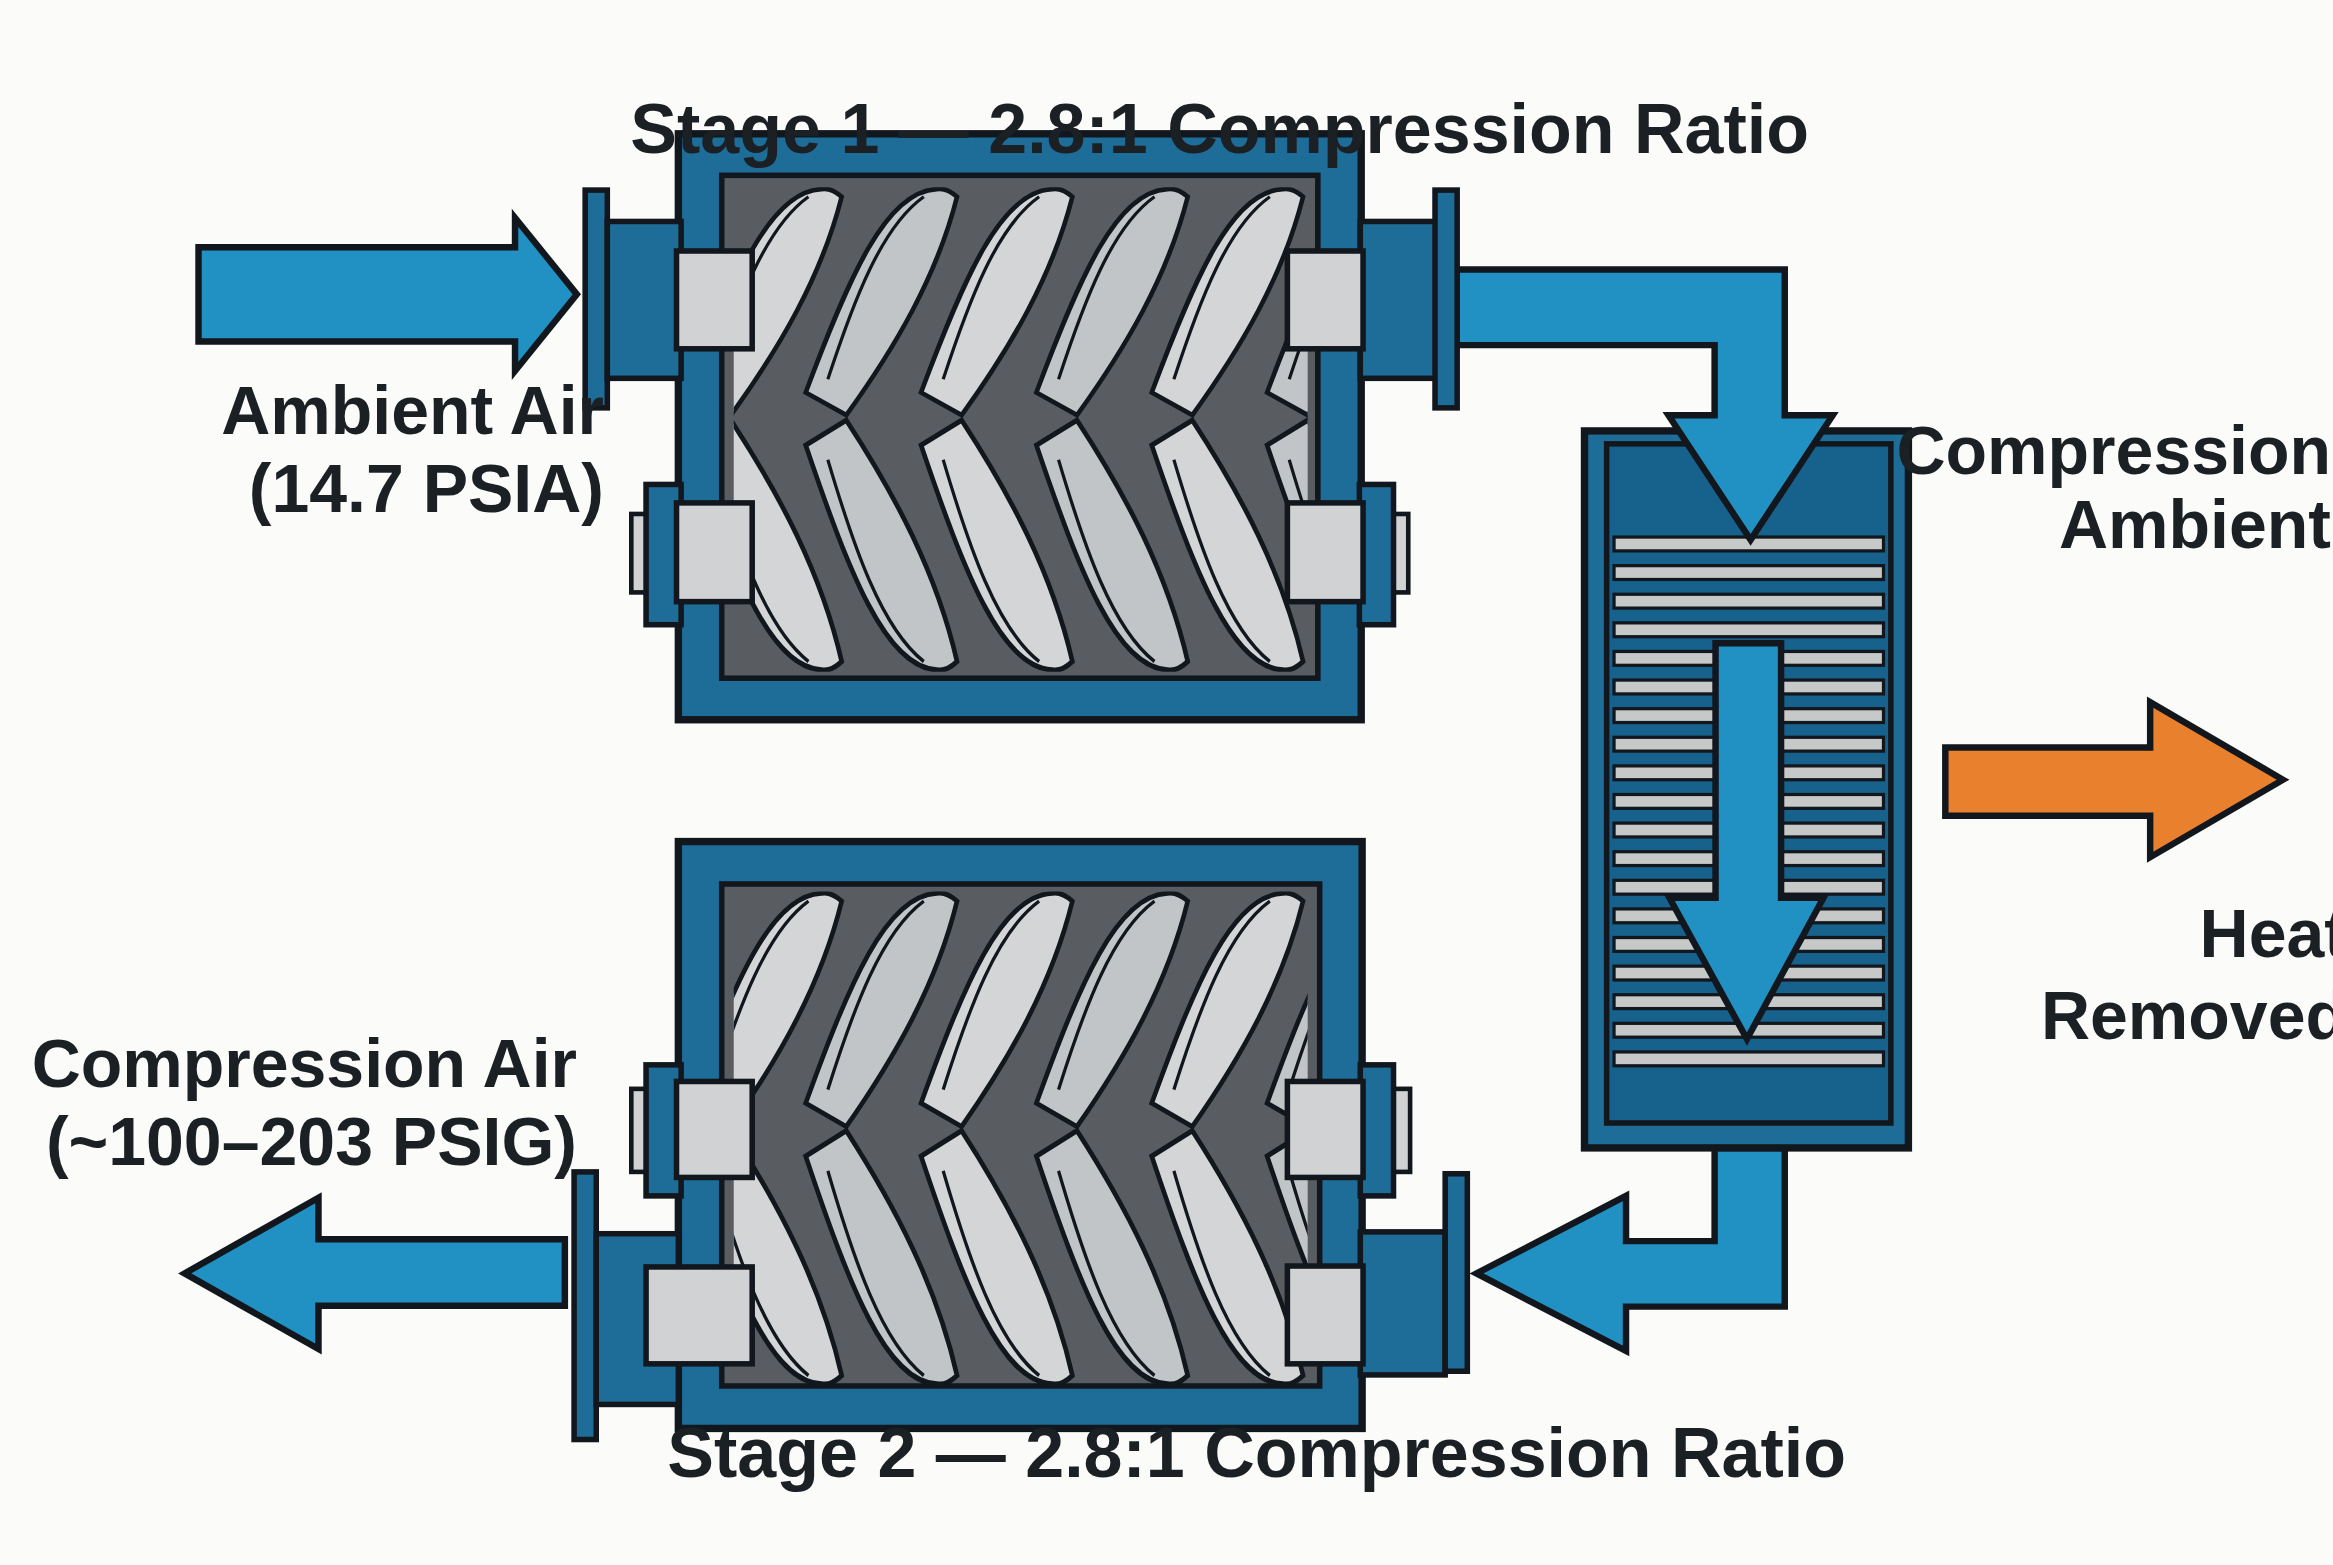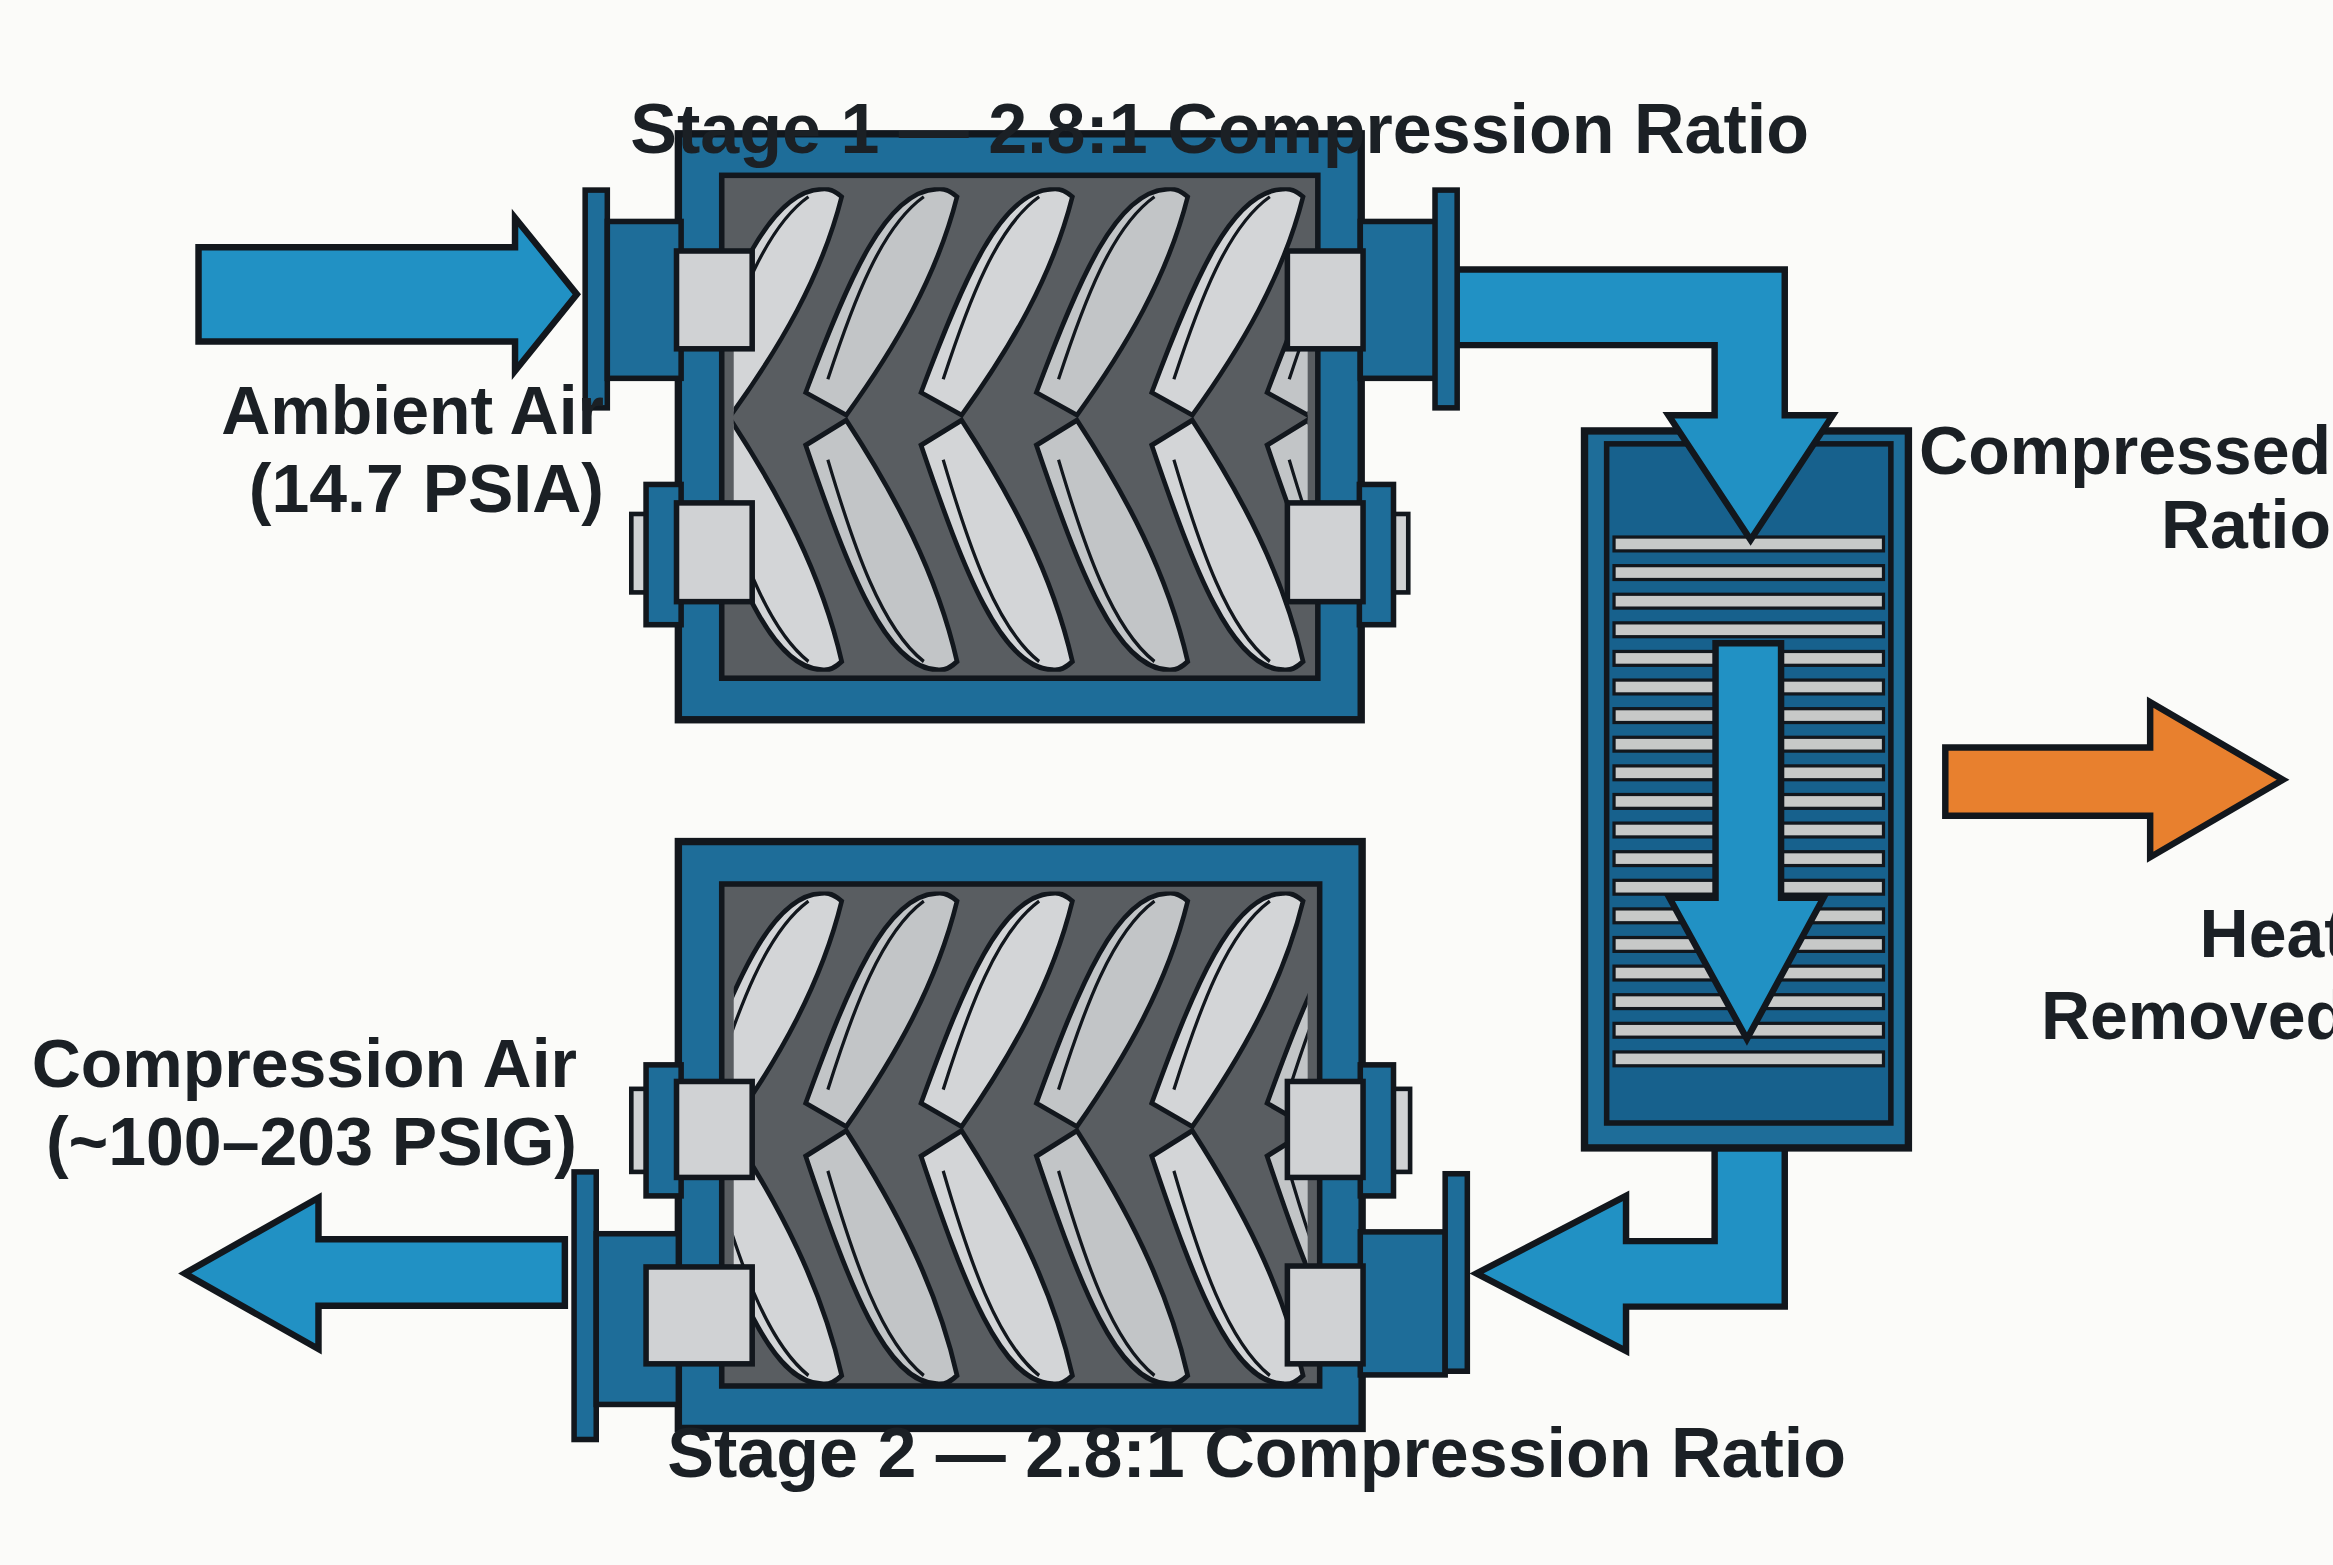--- a/index.html
+++ b/index.html
@@ -232,22 +232,22 @@
   </svg>
 
   <div class="label" style="left:332px;top:92px;width:1477px;font-size:70px;line-height:74px;">Stage 1 — 2.8:1 Compression Ratio</div>
 
   <div class="label" style="left:9px;top:371px;width:595px;font-size:68px;line-height:78px;">
     <div>Ambient Air</div>
     <div>(14.7 PSIA)</div>
   </div>
 
   <div class="label" style="left:1870px;top:413px;width:461px;font-size:68px;line-height:74px;">
-    <div>Compressed</div>
-    <div>Ratio</div>
+    <div>Compression</div>
+    <div>Ambient</div>
   </div>
 
   <div class="label" style="left:1886px;top:892px;width:461px;font-size:68px;line-height:82px;">
     <div>Heat</div>
     <div>Removed</div>
   </div>
 
   <div class="label" style="left:0px;top:1024px;width:577px;font-size:68px;line-height:78px;">
     <div>Compression Air</div>
     <div>(~100–203 PSIG)</div>

